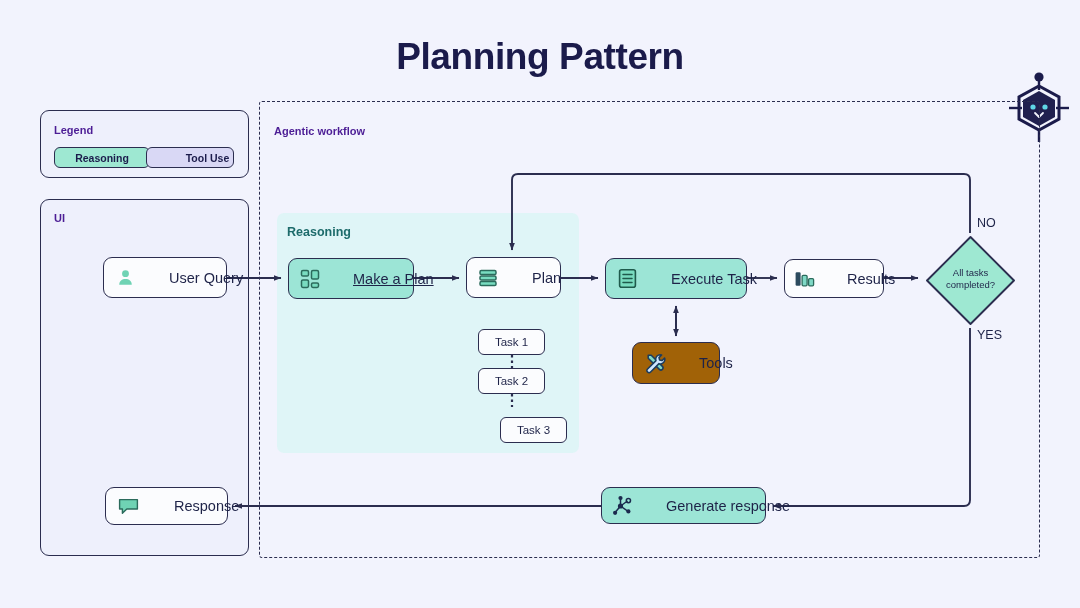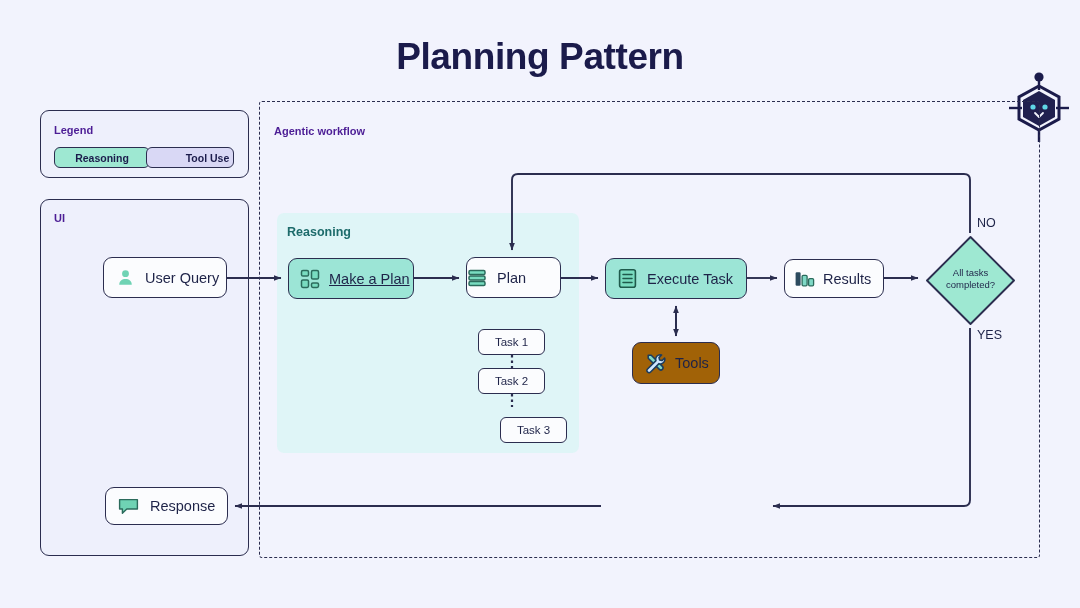--- a/index.html
+++ b/index.html
@@ -86,33 +86,34 @@
   .node {
     position: absolute;
     display: flex;
     align-items: center;
     border: 1.7px solid #2b2d4f;
     border-radius: 9px;
     background: #fbfcfe;
     font-size: 14.5px;
     color: #1e2348;
     z-index: 5;
+    gap: 24px;
   }
   .node .ico { flex: 0 0 auto; display: flex; align-items: center; justify-content: center; }
   .node .lbl { white-space: nowrap; }
   .node.teal { background: #9ce5d6; }
   .node.lav  { background: #a16207; }
 
   #n-user-query      { left: 103px; top: 257px; width: 124px; height: 41px; padding-left: 12px; }
   #n-user-query .lbl { margin-left: 10px; }
 
   #n-make-plan       { left: 288px; top: 258px; width: 126px; height: 41px; padding-left: 11px; text-decoration: underline; }
   #n-make-plan .lbl  { margin-left: 9px; }
 
-  #n-plan            { left: 466px; top: 257px; width: 95px; height: 41px; }
+  #n-plan            { left: 466px; top: 257px; width: 95px; height: 41px; padding-left: 11px; }
   #n-plan .lbl       { margin-left: 10px; }
 
   #n-execute-task    { left: 605px; top: 258px; width: 142px; height: 41px; padding-left: 11px; }
   #n-execute-task .lbl { margin-left: 9px; }
 
   #n-results         { left: 784px; top: 259px; width: 100px; height: 39px; padding-left: 9px; }
   #n-results .lbl    { margin-left: 8px; }
 
   #n-tools           { left: 632px; top: 342px; width: 88px; height: 42px; padding-left: 11px; }
   #n-tools .lbl      { margin-left: 9px; }
@@ -293,20 +294,38 @@
   <div class="node lav" id="n-tools">
     <span class="ico">
       <svg width="22" height="22" viewBox="0 0 22 22">
         <path d="M4.2 3.2 L7.2 3.2 L18.4 14.4 A2.1 2.1 0 0 1 15.4 17.4 L4.2 6.2 Z" fill="#7fd9c6" stroke="#1b3b5e" stroke-width="1.5" stroke-linejoin="round"></path>
         <path d="M17.6 3.0 a4.4 4.4 0 0 0 -5.6 5.6 L3.6 17.0 a2.1 2.1 0 0 0 3.0 3.0 l8.4 -8.4 a4.4 4.4 0 0 0 5.6 -5.6 l-2.6 2.6 -2.4 -0.6 -0.6 -2.4 z" fill="#cfe7ff" stroke="#1b3b5e" stroke-width="1.5" stroke-linejoin="round"></path>
       </svg>
     </span>
     <span class="lbl">Tools</span>
   </div>
 
+  <div class="node teal" id="n-generate">
+    <span class="ico">
+      <svg width="22" height="22" viewBox="0 0 22 22">
+        <g stroke="#1b2a4e" stroke-width="1.5" fill="none">
+          <line x1="8.5" y1="11" x2="15.5" y2="6"></line>
+          <line x1="8.5" y1="11" x2="15.5" y2="16"></line>
+          <line x1="8.5" y1="11" x2="3.5" y2="17"></line>
+          <line x1="8.5" y1="11" x2="8.5" y2="3.5"></line>
+        </g>
+        <circle cx="8.5" cy="11" r="2.6" fill="#1b2a4e"></circle>
+        <circle cx="16.4" cy="5.6" r="2.1" fill="none" stroke="#1b2a4e" stroke-width="1.5"></circle>
+        <circle cx="16.4" cy="16.4" r="2.1" fill="#1b2a4e"></circle>
+        <circle cx="8.5" cy="3.0" r="2.1" fill="#1b2a4e"></circle>
+        <circle cx="3.1" cy="17.8" r="2.1" fill="#1b2a4e"></circle>
+      </svg>
+    </span>
+    <span class="lbl">Generate response</span>
+  </div>
 
   <div class="node" id="n-response">
     <span class="ico">
       <svg width="21" height="19" viewBox="0 0 21 19">
         <path d="M1.6 2.6 h17.8 v9.4 h-10.6 l-4.4 4.2 v-4.2 h-2.8 z" fill="#6fd3b4" stroke="#2b6b5c" stroke-width="1.4" stroke-linejoin="round"></path>
       </svg>
     </span>
     <span class="lbl">Response</span>
   </div>
 

